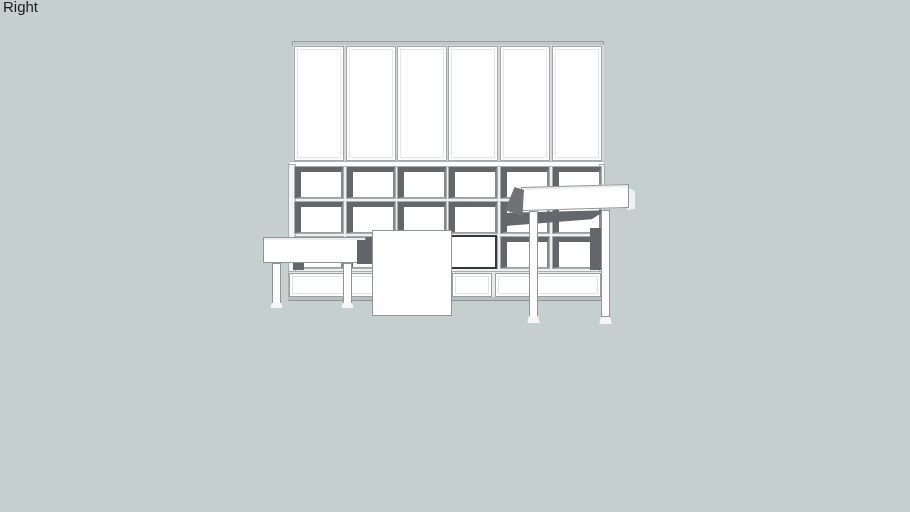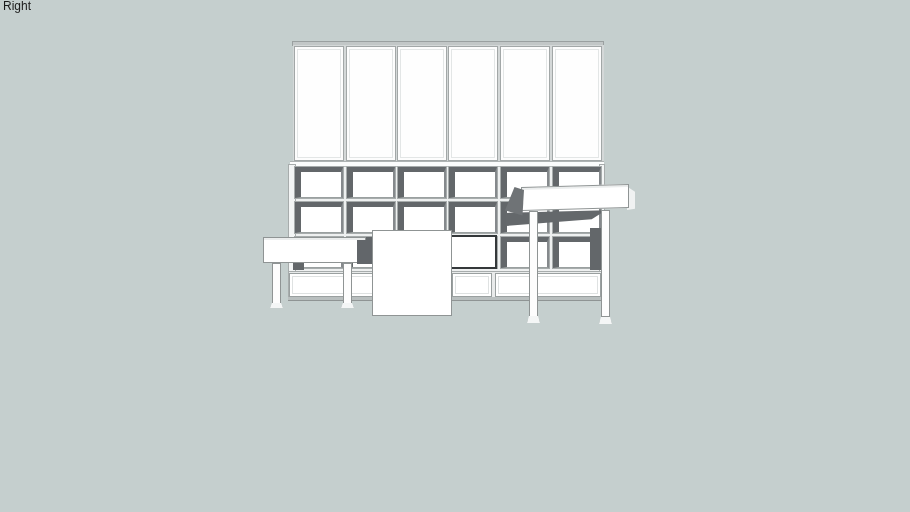--- a/index.html
+++ b/index.html
@@ -6,21 +6,21 @@
   body{font-family:"Liberation Sans", sans-serif;}
   #viewport{
     position:relative;
     width:910px;height:512px;
     overflow:hidden;
     background:var(--bg,#c5cfce);
   }
   .abs{position:absolute;box-sizing:border-box;}
   #view-label{
     position:absolute;left:3px;top:1px;
-    font-size:12px;line-height:11px;color:#1b1b1b;
+    font-size:15px;line-height:11px;color:#1b1b1b;
     letter-spacing:0px;
   }
   
   .top-cap{background:#c2c7c7;border:1px solid #9aa0a0;}
   .door-strip{background:#d4d8d8;}
   .door{
     background:#fefefe;border:1px solid #a2a7a7;
     box-shadow:inset 0 0 0 2px #fdfdfd, inset 0 0 0 3px #e3e6e6;
   }
   .mid-band{background:#fbfcfc;border-top:1px solid #aeb3b3;border-bottom:1px solid #b5baba;}

